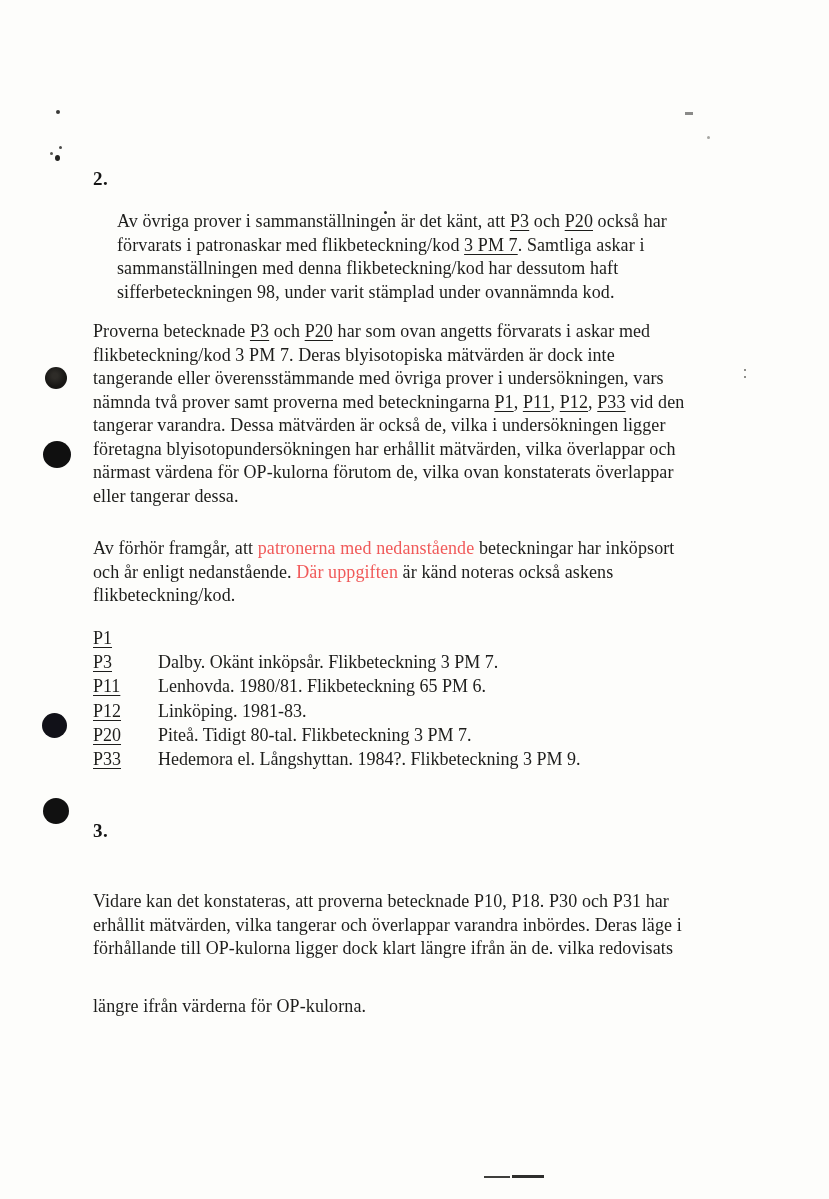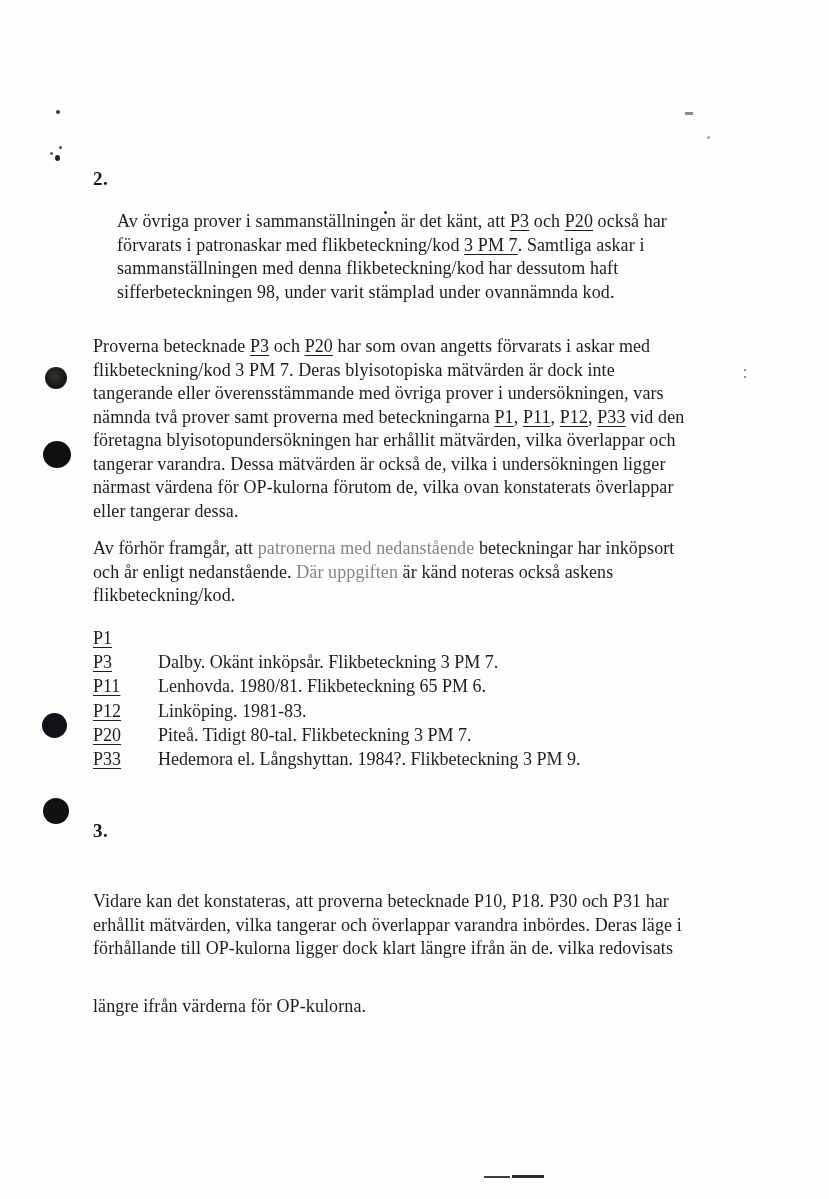--- a/index.html
+++ b/index.html
@@ -20,21 +20,21 @@
   .line{
     white-space:pre;
     font-size:18px;line-height:23.5px;
     letter-spacing:0.1px;
   }
   .u{
     text-decoration:underline;
     text-underline-offset:3px;
     text-decoration-thickness:1.4px;
   }
-  .faded{color:#737373;opacity:.88;}
+  .faded{color:#ef4444;opacity:.88;}
   .list-row{display:flex;font-size:18px;line-height:24.2px;}
   .list-label{flex:none;width:65px;}
   .list-desc{white-space:pre;}
   
   .margin-dot{position:absolute;border-radius:50%;background:#141414;}
   .dot-1{left:45px;top:367px;width:22px;height:22px;
          background:radial-gradient(circle at 45% 40%,#2e2c28 15%,#171614 60%);}
   .dot-2{left:43px;top:441px;width:28px;height:27px;background:#101010;}
   .dot-3{left:42px;top:713px;width:25px;height:25px;background:#111118;}
   .dot-4{left:43px;top:798px;width:26px;height:26px;background:#111111;}
@@ -72,27 +72,27 @@
   <div class="margin-dot dot-4"></div>
 
   <div id="doc">
       <div class="section-number" style="top: 168px;">2.</div>
       <div class="block" style="top: 210px; margin-left: 24px;">
         <div class="line"><span>Av övriga prover i sammanställningen är det känt, att </span><span class="u">P3</span><span> och </span><span class="u">P20</span><span> också har</span></div>
         <div class="line"><span>förvarats i patronaskar med flikbeteckning/kod </span><span class="u">3 PM 7</span><span>. Samtliga askar i</span></div>
         <div class="line"><span>sammanställningen med denna flikbeteckning/kod har dessutom haft</span></div>
         <div class="line"><span>sifferbeteckningen 98, under varit stämplad under ovannämnda kod.</span></div>
       </div>
-      <div class="block" style="top: 320px; margin-top: 15px;">
+      <div class="block" style="top: 320px;">
         <div class="line"><span>Proverna betecknade </span><span class="u">P3</span><span> och </span><span class="u">P20</span><span> har som ovan angetts förvarats i askar med</span></div>
         <div class="line"><span>flikbeteckning/kod 3 PM 7. Deras blyisotopiska mätvärden är dock inte</span></div>
         <div class="line"><span>tangerande eller överensstämmande med övriga prover i undersökningen, vars</span></div>
         <div class="line"><span>nämnda två prover samt proverna med beteckningarna </span><span class="u">P1</span><span>, </span><span class="u">P11</span><span>, </span><span class="u">P12</span><span>, </span><span class="u">P33</span><span> vid den</span></div>
+        <div class="line"><span>tangerar varandra. Dessa mätvärden är också de, vilka i undersökningen ligger</span></div>
         <div class="line"><span>företagna blyisotopundersökningen har erhållit mätvärden, vilka överlappar och</span></div>
-        <div class="line"><span>tangerar varandra. Dessa mätvärden är också de, vilka i undersökningen ligger</span></div>
         <div class="line"><span>närmast värdena för OP-kulorna förutom de, vilka ovan konstaterats överlappar</span></div>
         <div class="line"><span>eller tangerar dessa.</span></div>
       </div>
       <div class="block" style="top: 537px;">
         <div class="line"><span>Av förhör framgår, att </span><span class="faded">patronerna med nedanstående</span><span> beteckningar har inköpsort</span></div>
         <div class="line"><span>och år enligt nedanstående. </span><span class="faded">Där uppgiften</span><span> är känd noteras också askens</span></div>
         <div class="line"><span>flikbeteckning/kod.</span></div>
       </div>
       <div class="block" style="top: 626px;">
         <div class="list-row">

